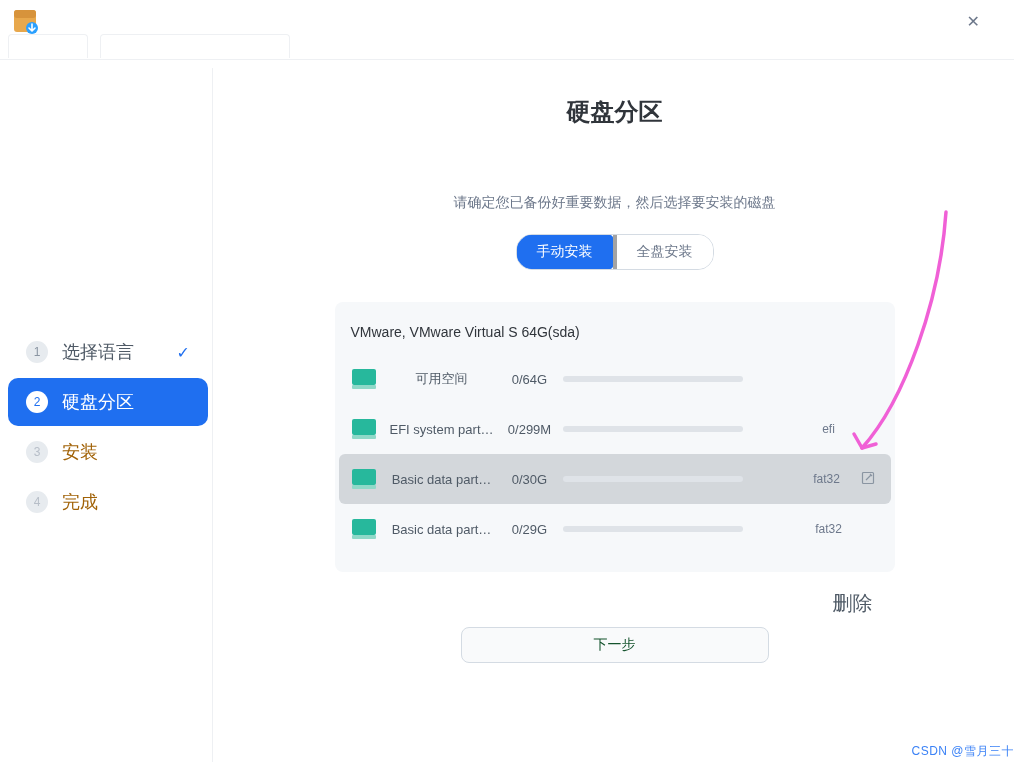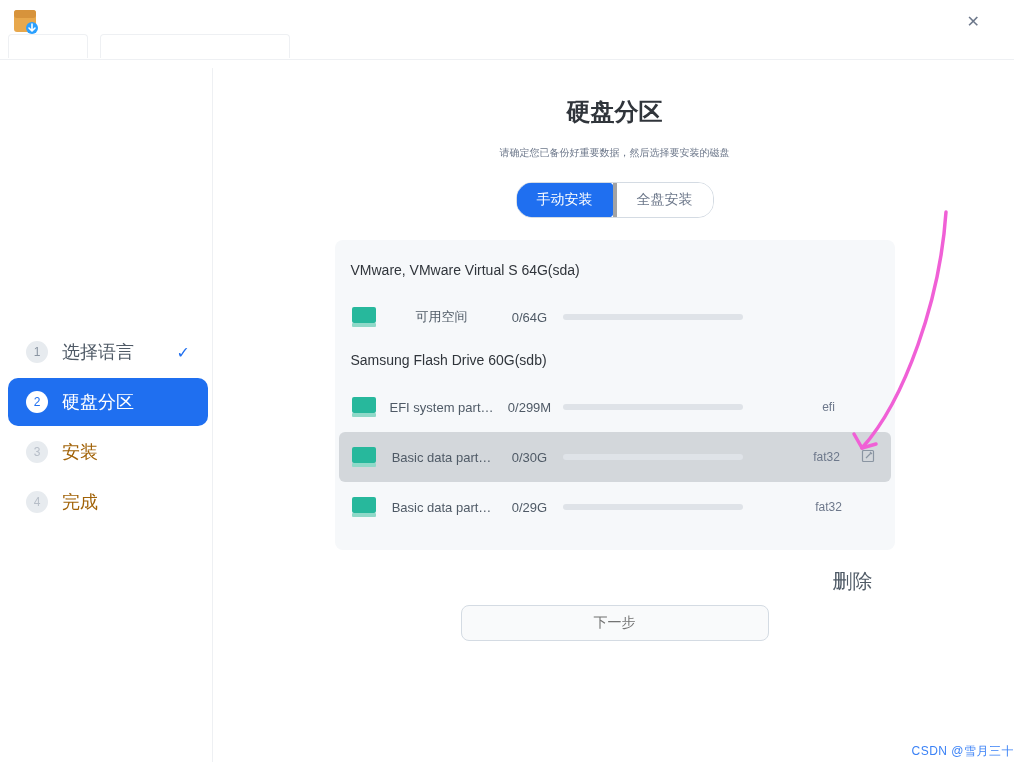--- a/index.html
+++ b/index.html
@@ -72,24 +72,24 @@
     flex:1;
     display:flex; flex-direction:column;
     align-items:center;
     padding: 28px 0 0 0;
     position:relative;
   }
   h1 {
     font-size:24px; font-weight:600; color:#30353b;
     margin-bottom:18px;
   }
-  .subtitle { font-size:10px; color:#6d788b; margin-bottom:22px; }
+  .subtitle { font-size:14px; color:#6d788b; margin-bottom:22px;margin-top:48px; }
   .mode-group {
     display:flex; border:1px solid #d4dbe3; border-radius:16px;
-    overflow:hidden; margin-bottom:22px;
+    overflow:hidden; margin-bottom:32px;
   }
   .mode-btn {
     padding:8px 20px; font-size:14px; color:#6d788b;
     cursor:pointer; background:#fff;
   }
   .mode-btn.selected {
     background:#1f6ff0; color:#fff;
     outline:2px solid #1f6ff0; outline-offset:-2px;
     border-radius:4px;
   }
@@ -139,21 +139,21 @@
     width:560px;
     display:flex; justify-content:flex-end;
     padding:18px 22px 6px 0;
   }
   .text-btn { font-size:20px; color:#4f5a66; cursor:pointer; }
   .next-btn {
     margin-top:4px;
     width:308px; height:36px;
     border:1px solid #d4dbe3; border-radius:8px;
     background:#f9fafb;
-    font-size:14px; color:#737373;
+    font-size:14px; color:#14532d;
     cursor:pointer;
   }
   
   .watermark {
     position:absolute; right:0; bottom:10px;
     color:#3b82f6; font-size:12px; letter-spacing:.5px;
     pointer-events:none;
   }
   
   .arrow-anno {
@@ -223,21 +223,20 @@
               <rect x="1" y="17" width="24" height="4" rx="1" fill="#8fd9c8"></rect>
             </svg>
         </span>
         <span class="name">可用空间</span>
         <span class="size">0/64G</span>
         <span class="bar-wrap"><span class="bar-fill"></span></span>
         <span class="fs"></span>
         <span style="width:20px"></span>
       </div>
 
-      <div class="disk-header">Samsung Flash Drive 60G(sdb)</div>
 
       <div class="part-row">
         <span class="disk-ico">
           <svg width="26" height="22" viewBox="0 0 26 22">
               <rect x="1" y="1" width="24" height="16" rx="2" fill="#27b89c"></rect>
               <rect x="1" y="17" width="24" height="4" rx="1" fill="#8fd9c8"></rect>
             </svg>
         </span>
         <span class="name">EFI system part…</span>
         <span class="size">0/299M</span>

